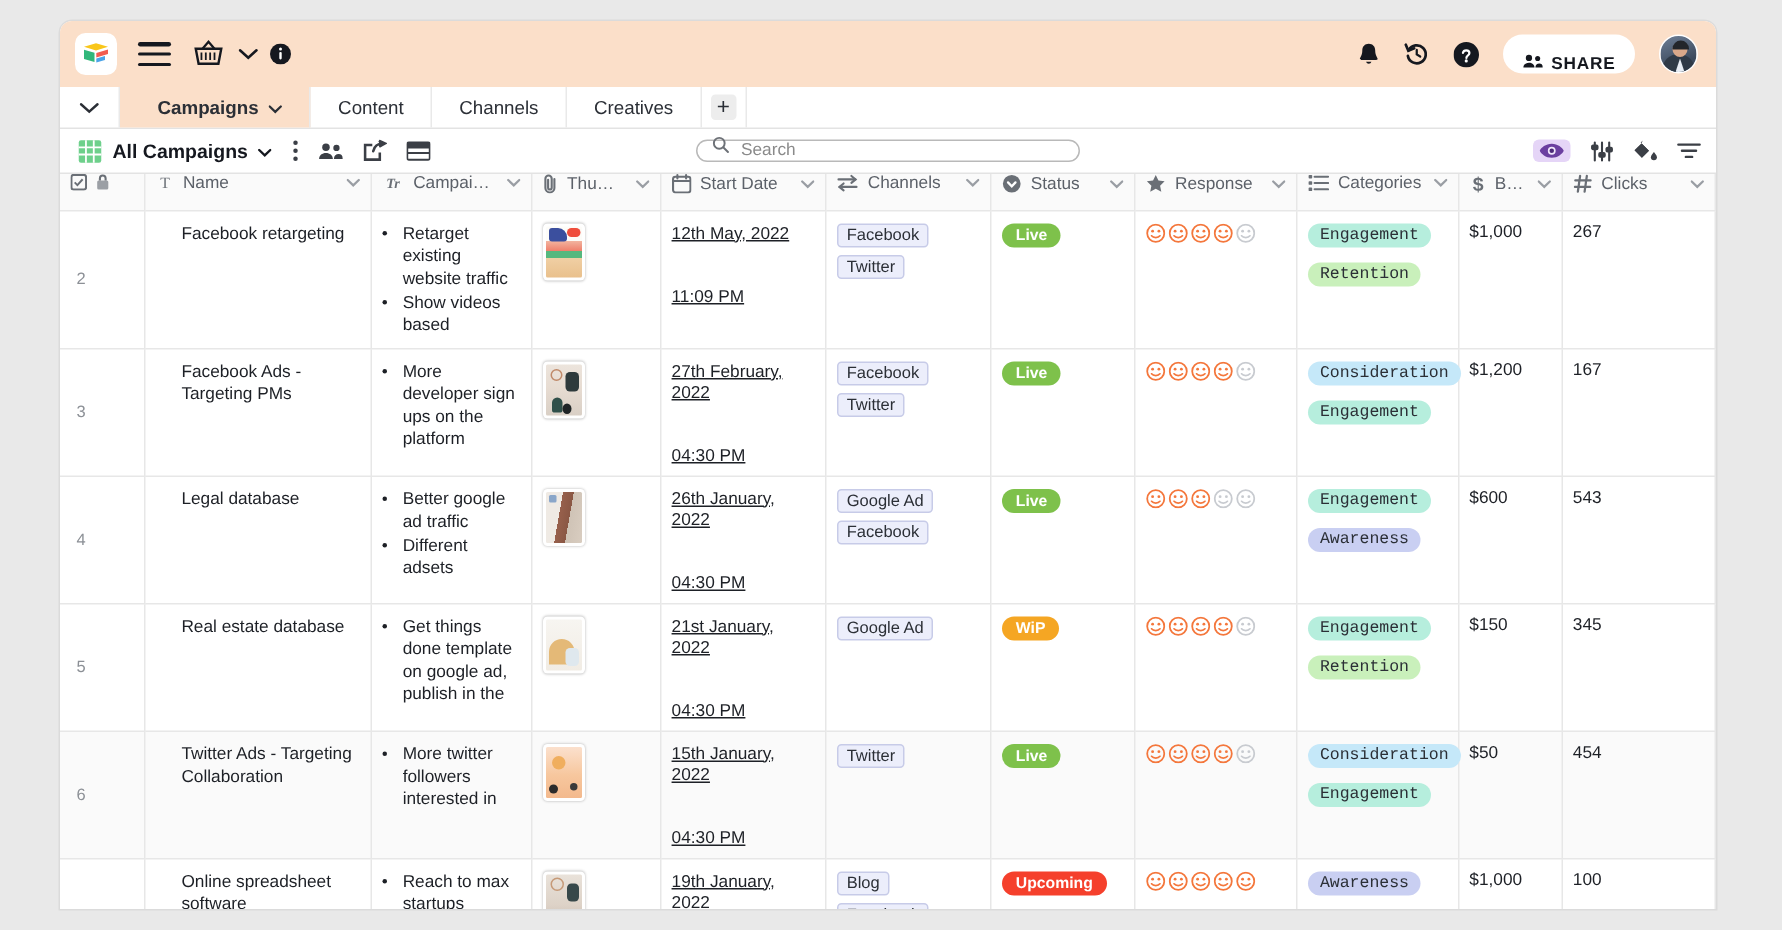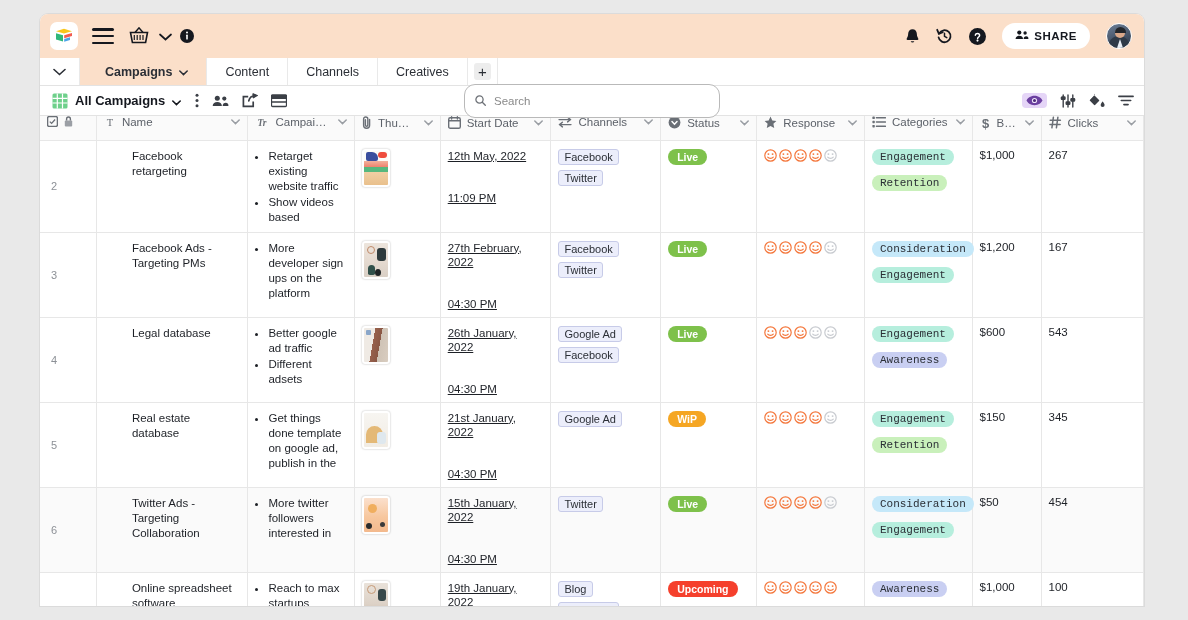--- a/index.html
+++ b/index.html
@@ -40,21 +40,21 @@
     margin-left: 9px;
     font-size: 19.5px; font-weight: 700; color: #15181f;
     letter-spacing: -0.2px; white-space: nowrap;
   }
   .title-caret { margin-left: 9px; flex:none; }
   .info-dot { margin-left: 8px; flex:none; display:flex; align-items:center;}
   .topbar-right {
     margin-left: auto; display: flex; align-items: center; gap: 16px;
   }
   .share-btn {
-    display: flex; align-items: center; gap: 5px;
+    display: flex; align-items: flex-end; gap: 5px;
     background: #fff; border-radius: 16px;
     height: 26px; padding: 0 13px;
     font-size: 11.5px; font-weight: 700; color: #15181f;
     letter-spacing: 0.5px;
   }
   .avatar {
     width: 26px; height: 26px; border-radius: 50%;
     background: linear-gradient(160deg,#6e7f97 0%,#3c4a5d 70%);
     overflow: hidden; position: relative; flex: none;
     border: 1.5px solid #fff;
@@ -100,23 +100,23 @@
     background: #fff;
     position: relative;
   }
   .view-pill { display: flex; align-items: center; gap: 7px; }
   .grid-icon { width: 16px; height: 16px; flex:none; }
   .view-name { font-size: 13px; font-weight: 700; color: #15181f; }
   .tb-icons { display: flex; align-items: center; gap: 13px; margin-left: 14px; }
   .tb-ic { display:flex; align-items:center; justify-content:center; }
   .search-wrap {
     position: absolute; left: 50%; transform: translateX(-50%);
-    width: 256px; height: 34px;
+    width: 256px; height: 15px;
     border: 1px solid #b9b9b9; border-radius: 11px;
-    display: flex; align-items: center; gap: 6px; padding: 0 10px;
+    display: flex; align-items: flex-end; gap: 6px; padding: 0 10px;
     background: #fff;
   }
   .search-wrap input {
     border: none; outline: none; font-size: 11.5px;
     font-family: "Liberation Sans", sans-serif;
     color: #2b2f36; background: transparent; width: 100%;
   }
   .search-wrap input::placeholder { color: #8a8a8a; }
   .toolbar-right { margin-left: auto; display: flex; align-items: center; gap: 13px; }
   .eye-btn {
@@ -147,21 +147,21 @@
   .th-inner .lbl { flex: 1; overflow: hidden; text-overflow: ellipsis; }
   .row-alt td { background: #fafafa; }
   td { padding: 8px 7px 6px 7px; font-size: 11.5px; color: #1d2026; }
   .c-rownum {
     position: relative; padding-left: 6px;
   }
   .rownum {
     position: absolute; left: 11px; top: 50%; transform: translateY(-50%);
     font-size: 11px; color: #8c9096;
   }
-  .namecell { padding-left: 35px; line-height: 15px; }
+  .namecell { padding-left: 24px; line-height: 15px; }
   ul.goals { margin: 0; padding: 0 0 0 13px; line-height: 15px; }
   ul.goals li { margin: 0 0 1px 0; }
   .thumb {
     width: 28px; height: 38px; border-radius: 3px;
     background: #fff; padding: 2px;
     box-shadow: 0 0 2px rgba(0,0,0,0.30);
     overflow: hidden;
   }
   .thumb .art { width: 100%; height: 100%; border-radius: 1px; }
   .datecell div { line-height: 14px; text-decoration: underline; }

